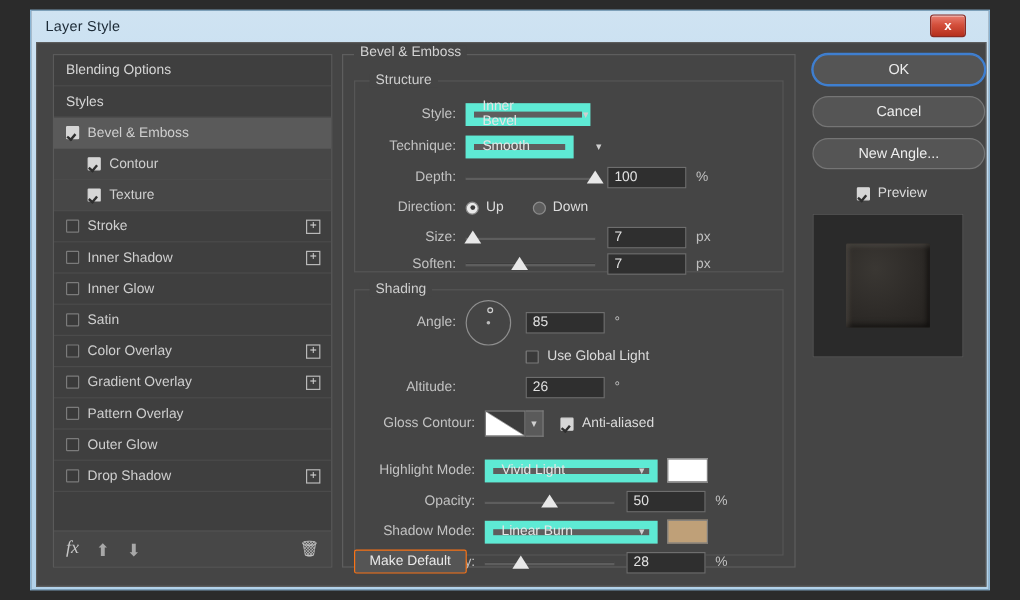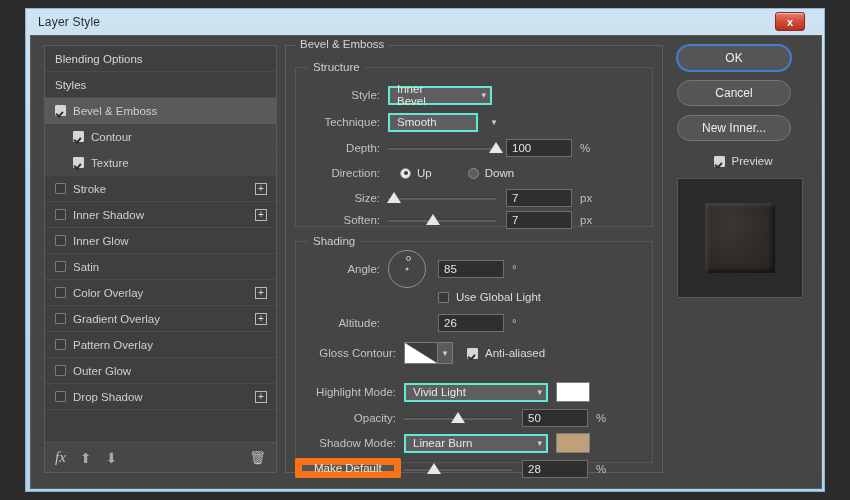--- a/index.html
+++ b/index.html
@@ -164,21 +164,21 @@
     font-size: 11.5px;
     padding-right: 8px;
     flex: 0 0 auto;
   }
   .rlabel.wide { width: 108px; }
 
   
   .combo {
     height: 19px;
     background: #5e5e5e;
-    border: 2px solid #5eead4;
+    border: 7px solid #5eead4;
     color: #e6e6e6;
     font-size: 11.5px;
     display: flex; align-items: center;
     padding: 0 4px 0 7px;
     cursor: pointer;
     position: relative;
     gap: 43px;
   }
   .combo .chev {
     margin-left: auto;
@@ -306,35 +306,35 @@
   
   .bottom-btns {
     position: absolute;
     left: 264px; bottom: 10px;
     display: flex; gap: 14px;
   }
   .btn-sm {
     height: 20px;
     padding: 0 12px;
     background: #555;
-    border: 7px solid #f97316;
+    border: 1px solid #f97316;
     border-radius: 2px;
     color: #eaeaea;
     font-size: 11.5px;
     display: flex; align-items: center; justify-content: center;
     cursor: pointer;
   }
 
   
   .right {
     position: absolute; right: 12px; top: 9px;
     width: 132px;
   }
   .btn-pill {
-    width: 114px; height: 26px;
+    width: 144px; height: 26px;
     margin-bottom: 9px;
     border-radius: 13px;
     background: #555555;
     border: 1px solid #757575;
     color: #ededed;
     font-size: 12px;
     display: flex; align-items: center; justify-content: center;
     cursor: pointer;
   }
   .btn-pill.focus {
@@ -486,21 +486,21 @@
         <div class="row" style="top:69px;">
           <span class="rlabel">Depth:</span>
           <div class="slider long">
             <div class="track"></div>
             <div class="thumb" id="th-depth" style="left: 100%;"></div>
           </div>
           <div class="numfield" style="margin-left:10px;">100</div>
           <span class="unit">%</span>
         </div>
 
-        <div class="row" style="top:94px;gap:12px;">
+        <div class="row" style="top:94px;">
           <span class="rlabel">Direction:</span>
           <span class="radio-wrap">
             <span class="radio on"></span>
             <span class="radio-label">Up</span>
           </span>
           <span class="radio-wrap">
             <span class="radio off"></span>
             <span class="radio-label">Down</span>
           </span>
         </div>
@@ -607,21 +607,21 @@
       </div>
     </div>
 
     <div class="bottom-btns">
       <div class="btn-sm">Make Default</div>
     </div>
 
     <div class="right">
       <div class="btn-pill focus" style="border-color: rgb(63, 127, 208); box-shadow: rgb(63, 127, 208) 0px 0px 0px 1px;">OK</div>
       <div class="btn-pill">Cancel</div>
-      <div class="btn-pill">New Inner...</div>
+      <div class="btn-pill">New Angle...</div>
 
       <div class="preview-row">
         <span class="cb checked"></span>
         <span class="icb-label">Preview</span>
       </div>
 
       <div class="thumb-box">
         <div class="thumb-square"></div>
       </div>
     </div>

